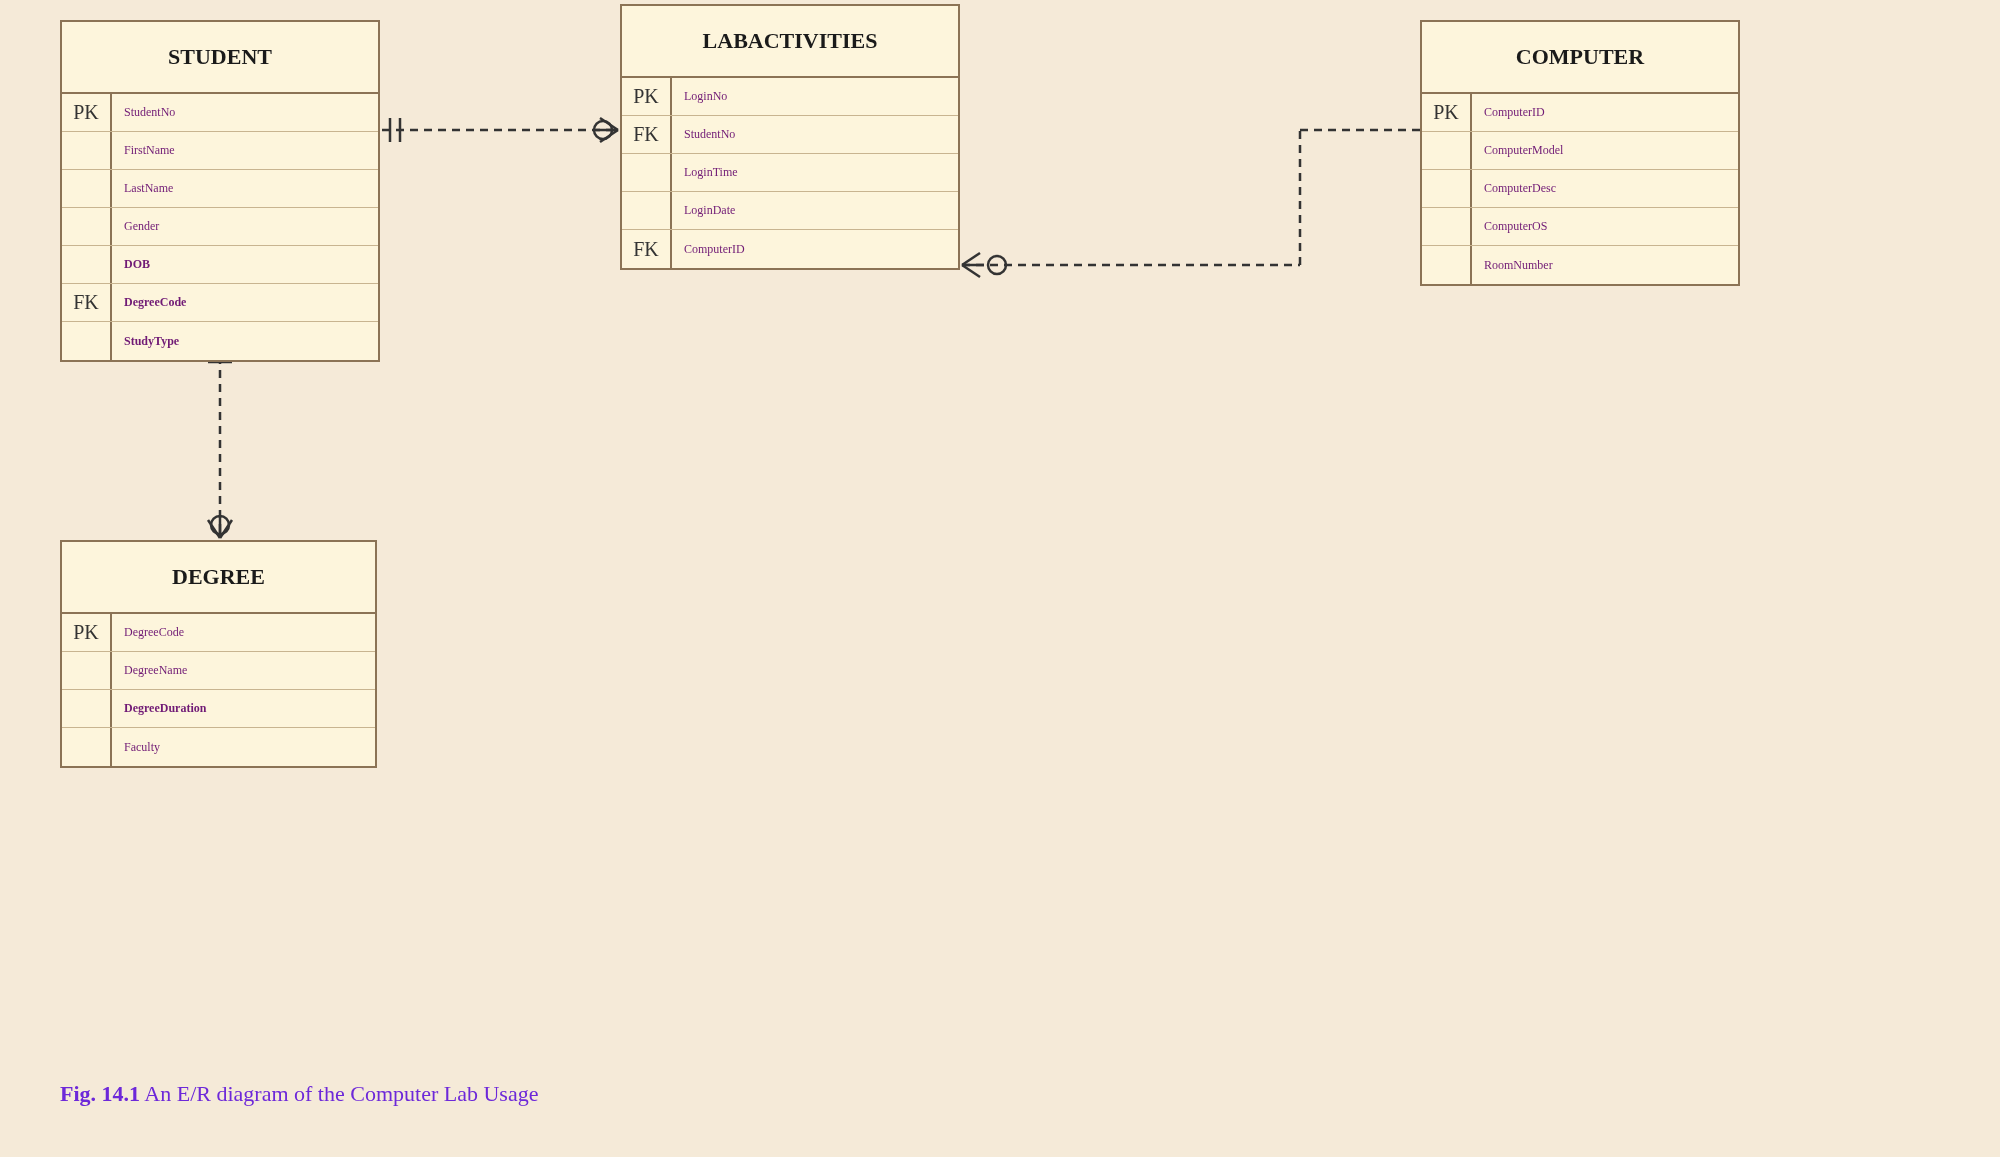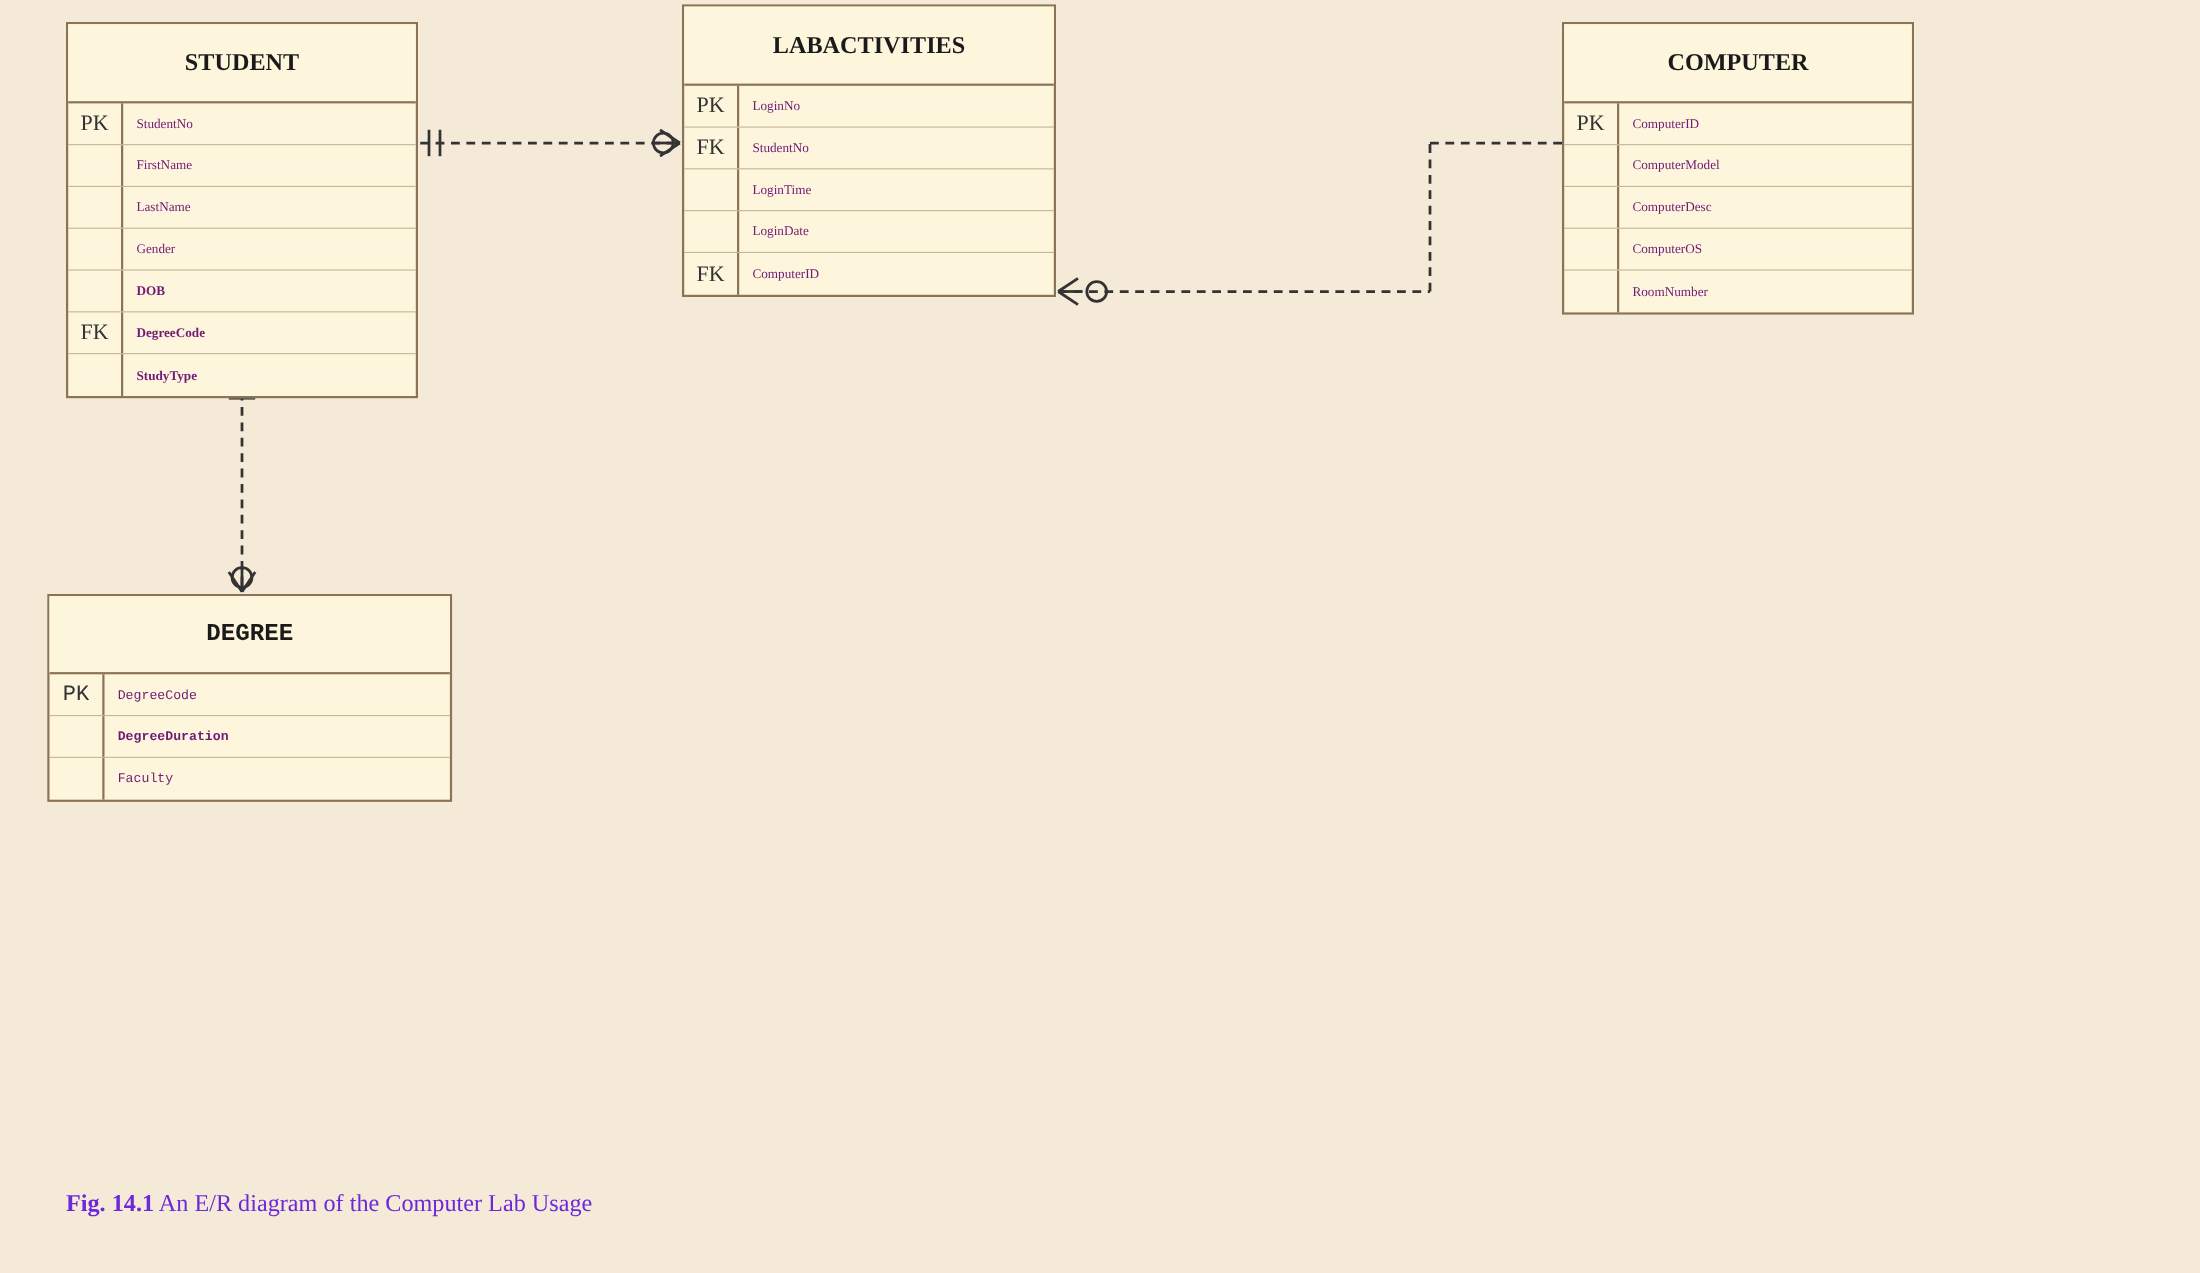--- a/index.html
+++ b/index.html
@@ -224,26 +224,30 @@
         <div class="er-table-pk"></div>
         <div class="er-table-field">ComputerOS</div>
       </div>
       <div class="er-table-row">
         <div class="er-table-pk"></div>
         <div class="er-table-field">RoomNumber</div>
       </div>
     </div>
   </div>
 
-  <div class="er-table" style="left: 43px; top: 540px; width: 368px; font-family: Liberation Mono, monospace;">
+  <div class="er-table" style="left: 60px; top: 540px; width: 317px;">
     <div class="er-table-header">DEGREE</div>
     <div class="er-table-body">
       <div class="er-table-row">
         <div class="er-table-pk">PK</div>
         <div class="er-table-field">DegreeCode</div>
+      </div>
+      <div class="er-table-row">
+        <div class="er-table-pk"></div>
+        <div class="er-table-field">DegreeName</div>
       </div>
       <div class="er-table-row">
         <div class="er-table-pk"></div>
         <div class="er-table-field bold">DegreeDuration</div>
       </div>
       <div class="er-table-row">
         <div class="er-table-pk"></div>
         <div class="er-table-field">Faculty</div>
       </div>
     </div>

